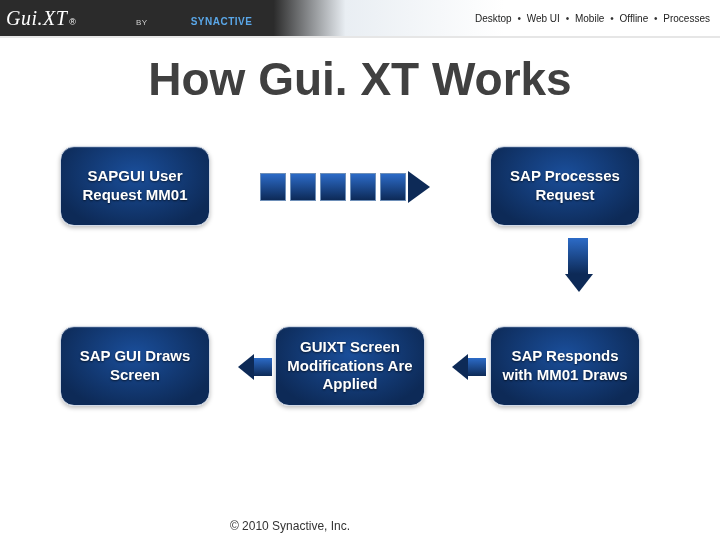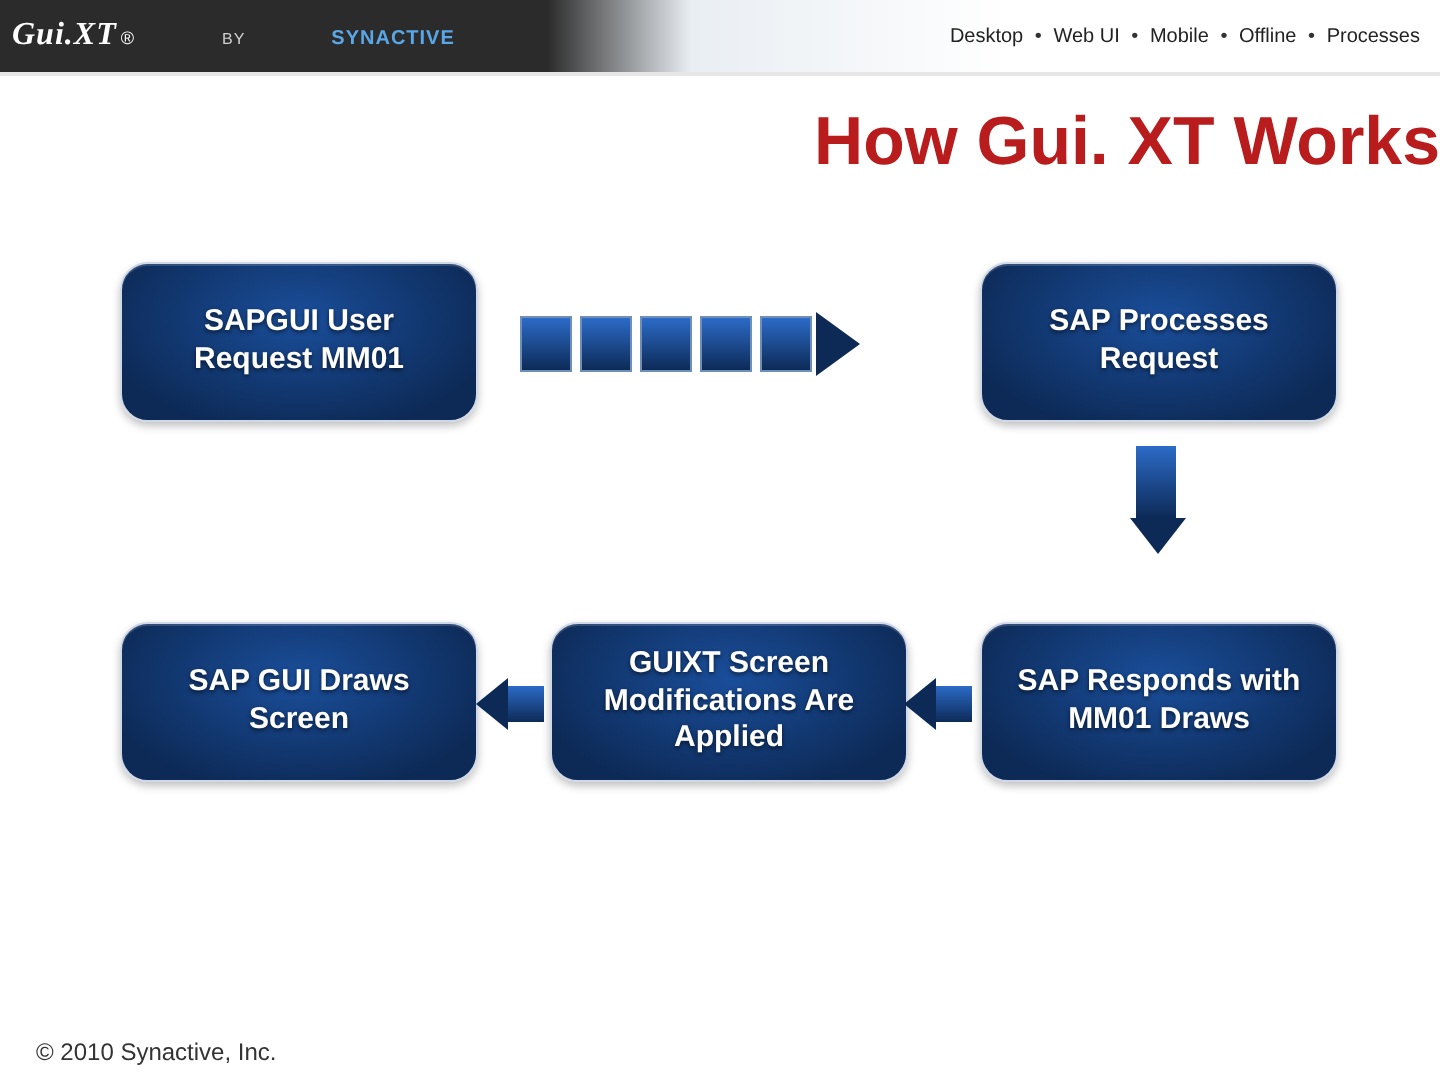--- a/index.html
+++ b/index.html
@@ -4,31 +4,31 @@
 <style>
   * { box-sizing: border-box; margin: 0; padding: 0; }
   html, body { width: 720px; height: 540px; font-family: Arial, Helvetica, sans-serif; background: #fff; }
   .header {
     width: 100%; height: 38px; display: flex; align-items: center; justify-content: space-between;
     padding: 0 10px 0 6px;
     background: linear-gradient(to right, #2b2b2b 0%, #2b2b2b 38%, #e9eef3 48%, #ffffff 70%);
     border-bottom: 2px solid #e6e6e6;
   }
   .logo { display: flex; align-items: baseline; color: #fff; }
-  .logo-main { font-family: Georgia, 'Times New Roman', serif; font-weight: bold; font-style: italic; font-size: 16px; letter-spacing: 0.5px; }
+  .logo-main { font-family: Georgia, 'Times New Roman', serif; font-weight: normal; font-style: italic; font-size: 20px; letter-spacing: 0.5px; }
   .logo-reg { font-size: 9px; vertical-align: super; margin-left: 2px; }
-  .logo-by { font-size: 8px; margin-left: 0; color: #d0d0d0; letter-spacing: 0.5px; padding-left: 44px; }
+  .logo-by { font-size: 8px; margin-left: 16px; color: #d0d0d0; letter-spacing: 0.5px; padding-left: 44px; }
   .logo-syn { font-size: 10px; font-weight: bold; margin-left: 3px; color: #5aa7e8; letter-spacing: 0.5px; padding-left: 40px; }
   .nav { font-size: 10px; color: #222; }
   .nav .sep { color: #333; padding: 0 3px; }
   .title-wrap { text-align: center; padding: 14px 0 20px; }
-  .title { font-family: Arial, sans-serif; font-size: 34px; font-weight: bold; color: #b91c1c; text-align: right; }
+  .title { font-family: Arial, sans-serif; font-size: 46px; font-weight: bold; color: #404040; }
   .diagram { position: relative; width: 100%; height: 360px; }
   .box {
-    position: absolute; width: 179px; height: 80px; border-radius: 14px;
+    position: absolute; width: 150px; height: 80px; border-radius: 14px;
     background: radial-gradient(ellipse at 50% 35%, #1a4e9a 0%, #0d2a57 80%);
     border: 1px solid #cfd8e6;
     box-shadow: 0 1px 0 rgba(255,255,255,0.15) inset, 0 2px 4px rgba(0,0,0,0.25);
     color: #fff; font-family: Verdana, Arial, sans-serif; font-weight: bold; font-size: 15px;
     display: flex; align-items: center; justify-content: center; text-align: center;
     padding: 6px 10px; line-height: 1.25;
     text-shadow: 0 1px 2px rgba(0,0,0,0.6);
   }
   .box.b1 { left: 60px;  top: 20px; }
   .box.b2 { left: 490px; top: 20px; }
@@ -60,21 +60,21 @@
 
   .arrow-left .shaft { height: 18px; background: linear-gradient(#2c6bc7,#0d2a57); display: inline-block; vertical-align: middle; }
   .arrow-left .head  { width: 0; height: 0; display: inline-block; vertical-align: middle; border-top: 13px solid transparent; border-bottom: 13px solid transparent; border-right: 16px solid #0d2a57; }
   .arrow-left.a1 { left: 452px; top: 228px; width: 36px; }
   .arrow-left.a1 .shaft { width: 18px; }
   .arrow-left.a2 { left: 238px; top: 228px; width: 36px; }
   .arrow-left.a2 .shaft { width: 18px; }
 
   .footer {
     position: absolute; left: 0; bottom: 0; width: 580px; height: 28px;
-    display: flex; align-items: center; justify-content: flex-start;
+    display: flex; align-items: center; justify-content: center;
     padding: 0 18px; font-size: 12px; color: #333;
   }
   .footer .url { font-size: 15px; color: #111; }
   .page { position: relative; width: 720px; height: 540px; }
 </style>
 </head>
 <body>
 <div class="page">
 
 <div class="header">

